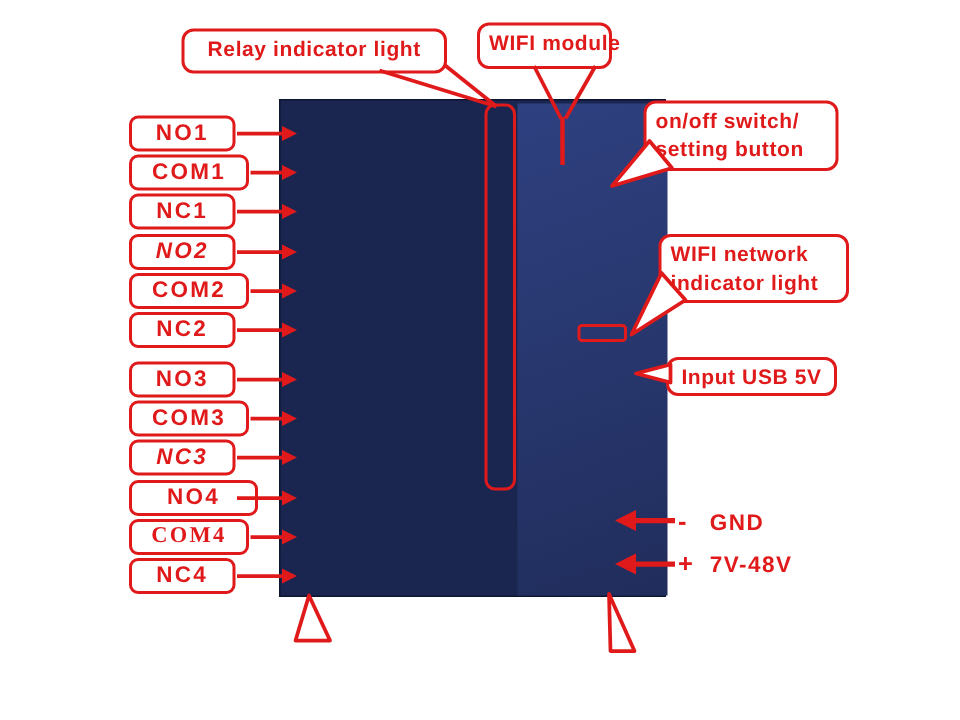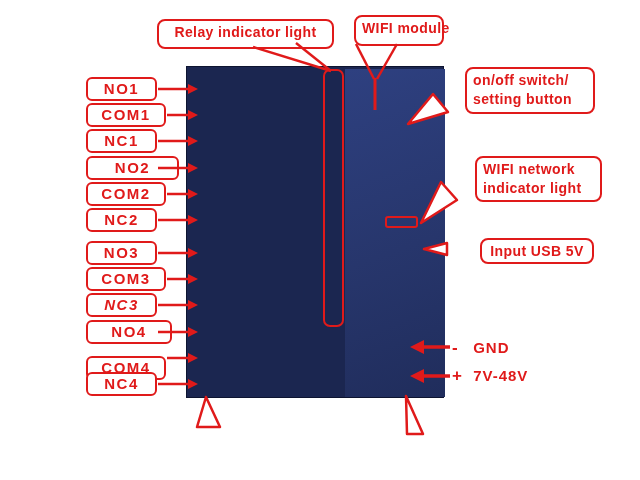--- a/index.html
+++ b/index.html
@@ -74,21 +74,21 @@
 
   
   .hl-bracket{position:absolute;left:323px;top:69px;width:21px;height:258px;
        border:2.5px solid var(--red);border-radius:7px;box-sizing:border-box;z-index:3;}
   .hl-led{position:absolute;left:385px;top:216px;width:33px;height:12px;
        border:2px solid var(--red);border-radius:3px;box-sizing:border-box;z-index:3;}
 
   
   .callout{position:absolute;border:2.5px solid var(--red);border-radius:8px;background:#fff;
        color:var(--red);font-weight:bold;font-size:14px;line-height:19px;text-align:center;
-       padding:2px 6px;box-sizing:border-box;letter-spacing:.4px;white-space:nowrap;z-index:4;margin-left:36px;}
+       padding:2px 6px;box-sizing:border-box;letter-spacing:.4px;white-space:nowrap;z-index:4;}
   .tag{position:absolute;left:86px;height:24px;border:2.5px solid var(--red);border-radius:6px;
        background:#fff;color:var(--red);font-weight:bold;font-size:15px;line-height:19px;
        text-align:center;box-sizing:border-box;letter-spacing:1.5px;z-index:4;}
   .plainlbl{position:absolute;color:var(--red);font-weight:bold;font-size:15px;letter-spacing:1px;
        z-index:4;white-space:nowrap;}
   .plainlbl .sign{display:inline-block;width:16px;font-size:17px;}
   svg.lines{position:absolute;left:0;top:0;z-index:5;pointer-events:none;}
   svg.lines line{stroke:var(--red);stroke-width:2.5;}
   svg.lines .tail{fill:#fff;stroke:var(--red);stroke-width:2.5;stroke-linejoin:round;}
   svg.lines .head{fill:var(--red);stroke:none;}
@@ -210,28 +210,28 @@
     <span>GND</span>
   </div>
   <div class="plainlbl" style="left:452px;top:366px;">
     <span class="sign">+</span>
     <span>7V-48V</span>
   </div>
 
   <div class="tag" style="top:77px;width:71px;">NO1</div>
   <div class="tag" style="top:103px;width:80px;">COM1</div>
   <div class="tag" style="top:129px;width:71px;">NC1</div>
-  <div class="tag" style="top:156px;width:93px;">NO2</div>
+  <div class="tag" style="top:156px;width:71px;font-style:italic;">NO2</div>
   <div class="tag" style="top:182px;width:80px;">COM2</div>
   <div class="tag" style="top:208px;width:71px;">NC2</div>
   <div class="tag" style="top:241px;width:71px;">NO3</div>
   <div class="tag" style="top:267px;width:80px;">COM3</div>
   <div class="tag" style="top:293px;width:71px;font-style:italic;">NC3</div>
   <div class="tag" style="top:320px;width:86px;">NO4</div>
-  <div class="tag" style="top:356px;width:80px;">COM4</div>
+  <div class="tag" style="top:346px;width:80px;font-family:Liberation Serif, serif;">COM4</div>
   <div class="tag" style="top:372px;width:71px;">NC4</div>
 
   <svg class="lines" width="640" height="480" viewBox="0 0 640 480">
     <line x1="253" y1="47" x2="331" y2="71"></line>
     <line x1="296" y1="43" x2="331" y2="71"></line>
     <line x1="356" y1="44" x2="374" y2="79"></line>
     <line x1="397" y1="44" x2="377" y2="79"></line>
     <line x1="375" y1="78" x2="375" y2="110" style="stroke-width:3"></line>
     <polygon class="tail" points="433,94 448,112 408,124"></polygon>
     <polygon class="tail" points="441,182 457,200 421,223"></polygon>

